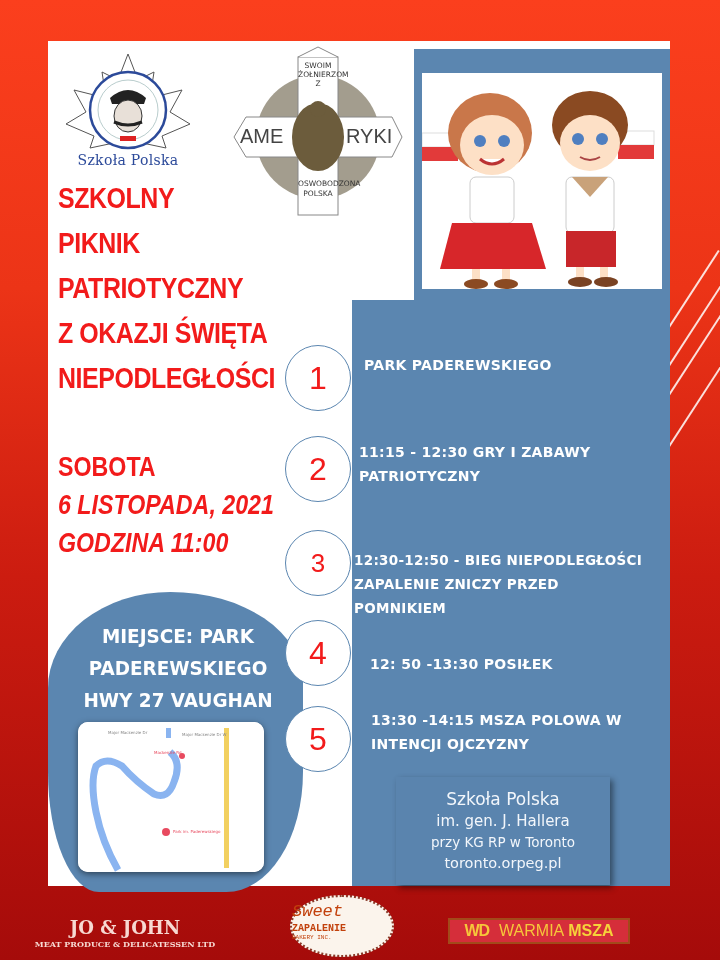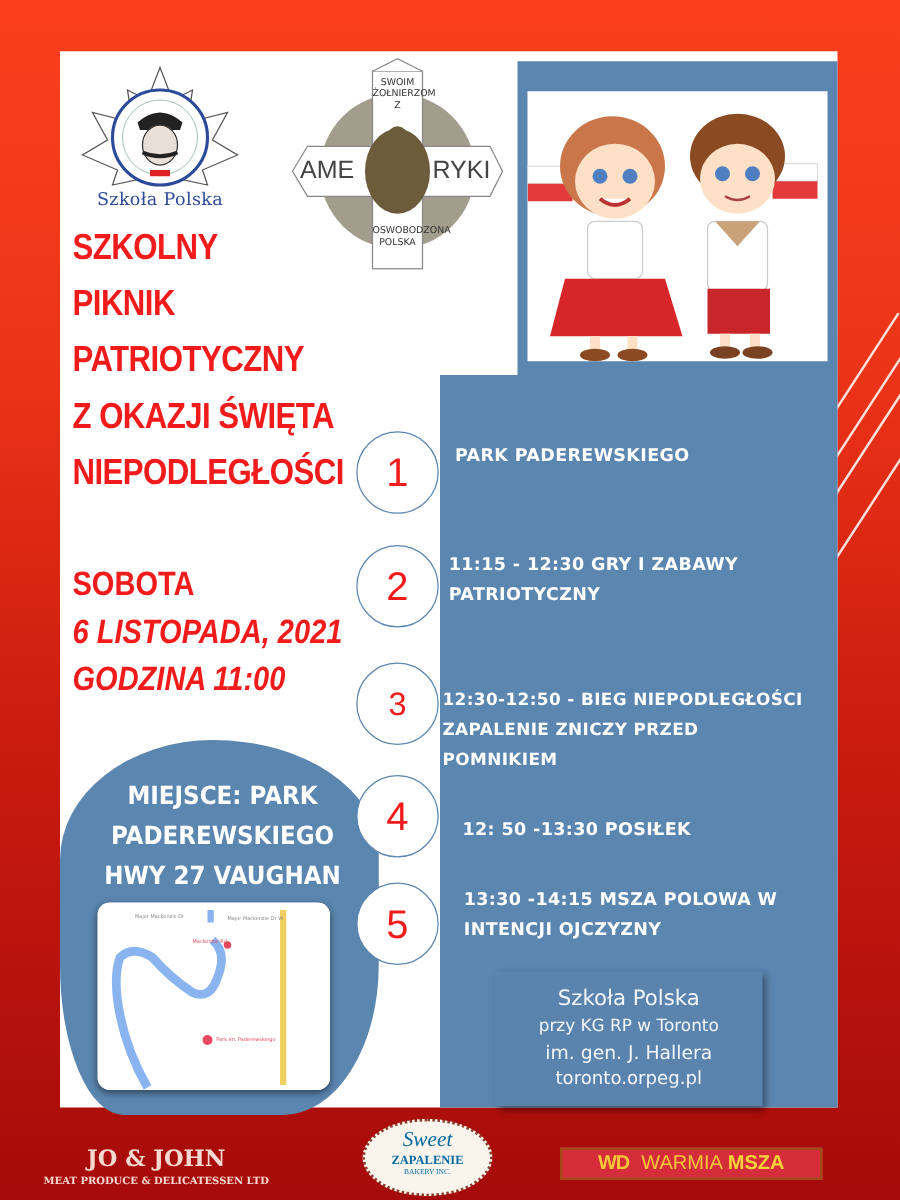--- a/index.html
+++ b/index.html
@@ -20,22 +20,22 @@
   .blob{position:absolute;left:48px;top:592px;width:255px;height:300px;background:#5b86b0;border-radius:48% 52% 30% 20% / 32% 30% 40% 40%;}
   .place{position:absolute;left:58px;top:620px;width:240px;text-align:center;color:#fff;font-family:"DejaVu Sans",sans-serif;font-weight:bold;font-size:20px;line-height:32px;transform:scaleX(0.92);}
   .map{position:absolute;left:78px;top:722px;width:186px;height:150px;background:#fff;border-radius:10px;box-shadow:0 2px 6px rgba(0,0,0,.5);overflow:hidden;}
   .circle{position:absolute;width:66px;height:66px;border-radius:50%;background:#fff;border:1.5px solid #5b86b0;
      display:flex;align-items:center;justify-content:center;color:#f21b1b;font-family:"Liberation Sans",sans-serif;font-size:32px;font-weight:normal;box-sizing:border-box;}
   .step{position:absolute;color:#fff;font-family:"DejaVu Sans",sans-serif;font-weight:bold;font-size:14px;line-height:24px;letter-spacing:.3px;}
   .infobox{position:absolute;left:396px;top:777px;width:214px;height:108px;background:#5a84ae;box-shadow:3px 3px 6px rgba(0,0,0,.45);
      color:#f2f6fb;font-family:"DejaVu Sans",sans-serif;text-align:center;}
   .infobox div{line-height:21px;}
   .sponsor1{position:absolute;left:20px;top:918px;width:210px;text-align:center;color:#f7d9d2;font-family:"DejaVu Serif",serif;font-weight:bold;}
-  .sweet{position:absolute;left:290px;top:895px;width:104px;height:62px;border-radius:50%;background:#fbf4ec;border:2px dotted #8a3b2a;box-sizing:border-box;text-align:center;font-family:Liberation Serif, serif;color:#0369a1;}
-  .warmia{position:absolute;left:448px;top:918px;width:210px;height:26px;background:#d52e3a;border:2px solid #a24a1a;box-sizing:border-box;display:flex;align-items:center;justify-content:center;gap:10px;font-family:"Liberation Sans",sans-serif;font-weight:bold;font-size:16px;}
+  .sweet{position:absolute;left:290px;top:895px;width:104px;height:62px;border-radius:50%;background:#fbf4ec;border:2px dotted #8a3b2a;box-sizing:border-box;text-align:left;font-family:Liberation Mono, monospace;color:#c2410c;}
+  .warmia{position:absolute;left:448px;top:918px;width:182px;height:26px;background:#d52e3a;border:2px solid #a24a1a;box-sizing:border-box;display:flex;align-items:center;justify-content:center;gap:10px;font-family:"Liberation Sans",sans-serif;font-weight:bold;font-size:16px;}
 </style>
 </head>
 <body>
 
 <div class="stripes">
   <i style="left:58px;top:0"></i>
     <i style="left:70px;top:20px"></i>
     <i style="left:76px;top:40px"></i>
     <i style="left:90px;top:70px"></i>
 </div>
@@ -175,22 +175,22 @@
 <div class="step" style="left:370px;top:652px;">
   <div>12: 50 -13:30 POSIŁEK</div>
 </div>
 <div class="step" style="left:355px;top:708px;margin-left:16px;">
   <div>13:30 -14:15  MSZA POLOWA W</div>
   <div>INTENCJI OJCZYZNY</div>
 </div>
 
 <div class="infobox">
   <div style="font-size:17px;margin-top:10px;line-height:24px;">Szkoła Polska</div>
+  <div style="font-size:15px;">im. gen. J. Hallera</div>
   <div style="font-size:13.5px;">przy KG RP w Toronto</div>
-  <div style="font-size:15px;">im. gen. J. Hallera</div>
   <div style="font-size:14.5px;">toronto.orpeg.pl</div>
 </div>
 
 <div class="sponsor1">
   <div style="font-size:18px;line-height:20px;">JO &amp; JOHN</div>
   <div style="font-size:8px;line-height:12px;">MEAT PRODUCE &amp; DELICATESSEN LTD</div>
 </div>
 
 <div class="sweet">
   <div style="font-size:17px;font-style:italic;line-height:22px;margin-top:4px;">Sweet</div>

